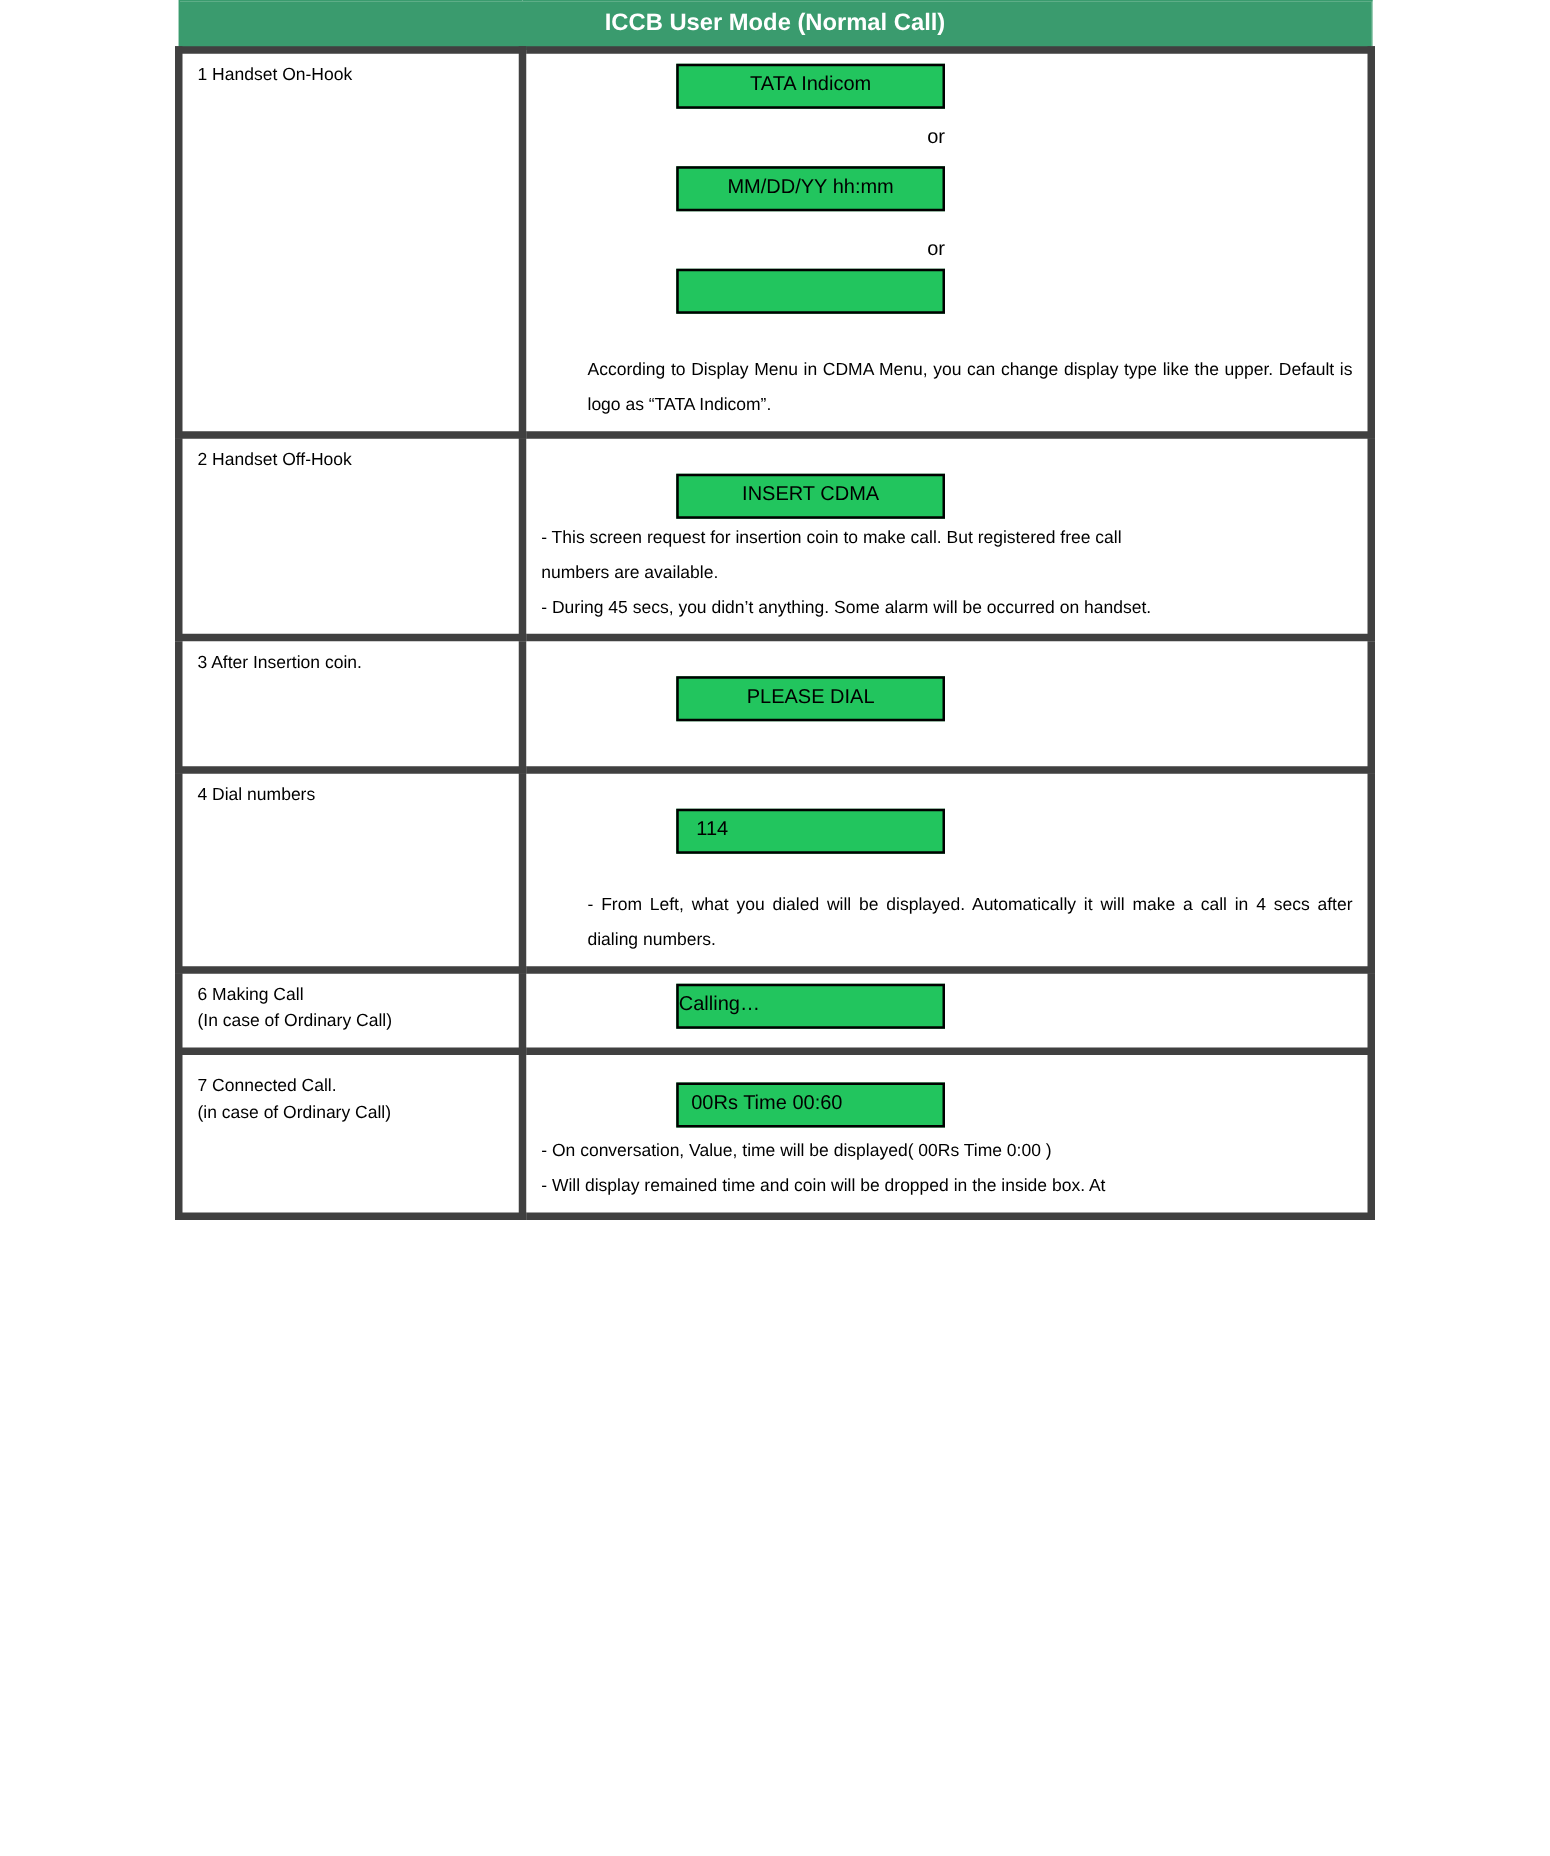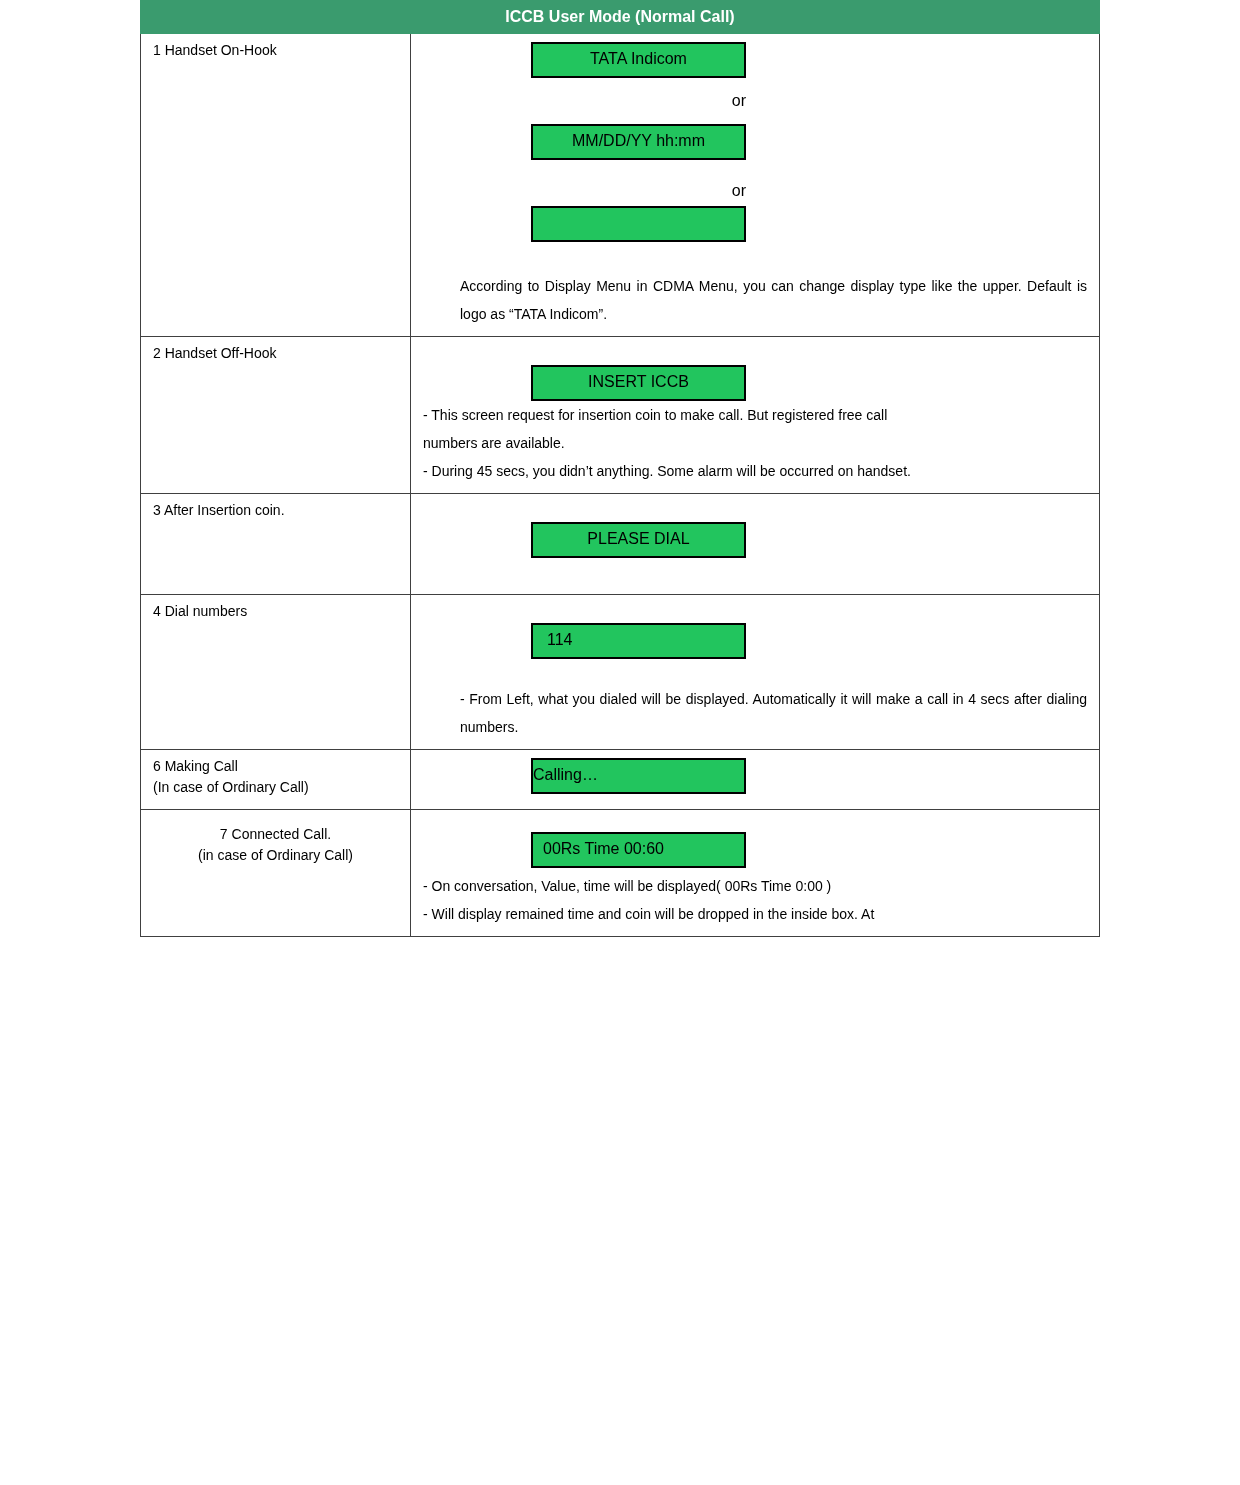--- a/index.html
+++ b/index.html
@@ -23,25 +23,25 @@
 .main-table {
   border-collapse: collapse;
   width: 100%;
 }
 .title-row td {
   background: #3a9b6e;
   color: #fff;
   font-weight: bold;
   text-align: center;
   padding: 7px 0;
-  font-size: 16px;
+  font-size: 19px;
   border: 1px solid #3a9b6e;
 }
 .body-row td {
-  border: 1px solid #404040;
+  border: 6px solid #404040;
   vertical-align: top;
   padding: 8px 12px;
 }
 .col-left {
   width: 245px;
 }
 .col-right {
   width: auto;
 }
 .label-top {
@@ -102,21 +102,21 @@
         <div class="or-text" style="margin-top:22px;margin-bottom:6px;">or</div>
         <div class="yellow-box"></div>
         <div class="desc desc-just">According to Display Menu in CDMA Menu, you can change display type like the upper. Default is logo as “TATA Indicom”.</div>
       </td>
     </tr>
 
     <tr class="body-row">
       <td class="col-left label-mid">2 Handset Off-Hook</td>
       <td class="col-right">
         <div class="spacer-top"></div>
-        <div class="yellow-box center">INSERT ICCB</div>
+        <div class="yellow-box center">INSERT CDMA</div>
         <div style="line-height:2.0;text-align:justify;">- This screen request for insertion coin to make call. But registered free call</div>
         <div style="line-height:2.0;"> numbers are available.</div>
         <div style="line-height:2.0;text-align:justify;">- During 45 secs, you didn’t anything. Some alarm will be occurred on handset.</div>
       </td>
     </tr>
 
     <tr class="body-row">
       <td class="col-left label-mid">3 After Insertion coin.</td>
       <td class="col-right">
         <div class="spacer-top"></div>
@@ -139,21 +139,21 @@
       <td class="col-left">
         <div>6 Making Call</div>
         <div style="line-height:1.9;"> (In case of Ordinary Call)</div>
       </td>
       <td class="col-right">
         <div class="yellow-box" style="padding-left:0;">Calling…</div>
       </td>
     </tr>
 
     <tr class="body-row">
-      <td class="col-left" style="padding-top:16px;text-align:center;">
+      <td class="col-left" style="padding-top:16px;">
         <div>7 Connected Call.</div>
         <div style="line-height:1.9;">  (in case of Ordinary Call)</div>
       </td>
       <td class="col-right">
         <div style="height:14px;"></div>
         <div class="yellow-box" style="">00Rs Time 00:60</div>
         <div style="line-height:2.0;margin-top:4px;">- On conversation, Value, time will be displayed( 00Rs Time 0:00 )</div>
         <div style="line-height:2.0;text-align:justify;">- Will display remained time and coin will be dropped in the inside box. At</div>
       </td>
     </tr>

